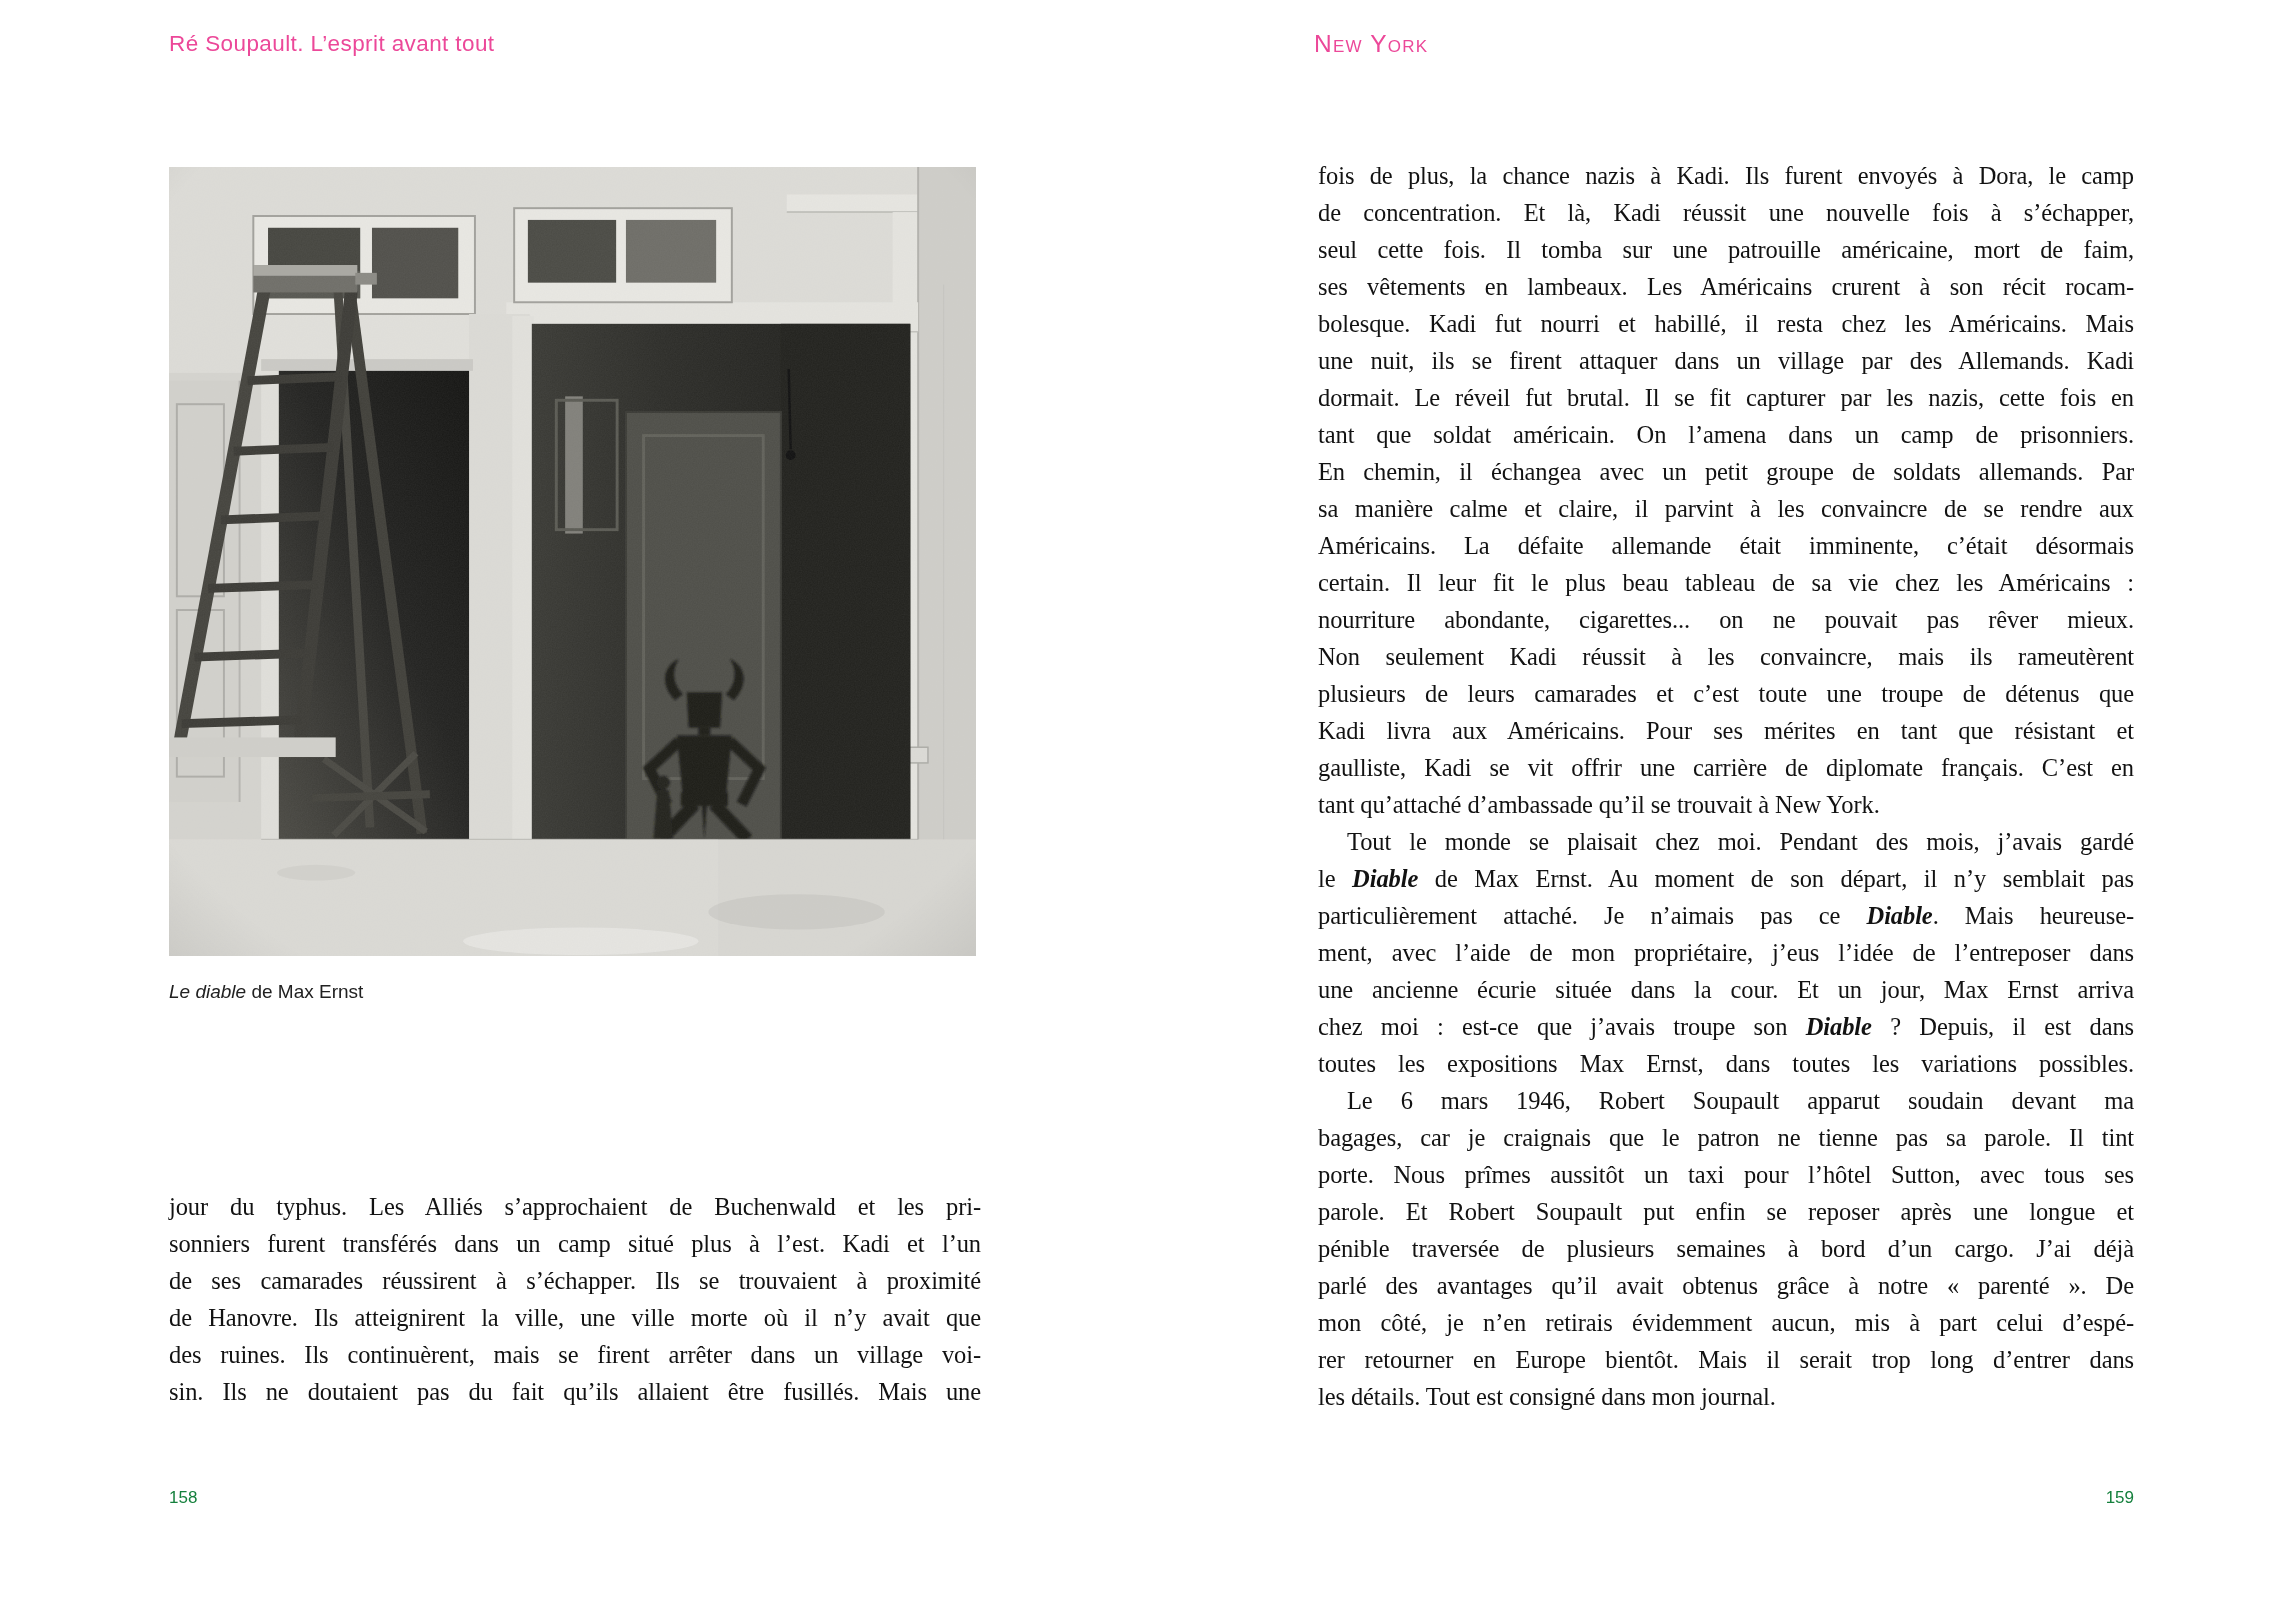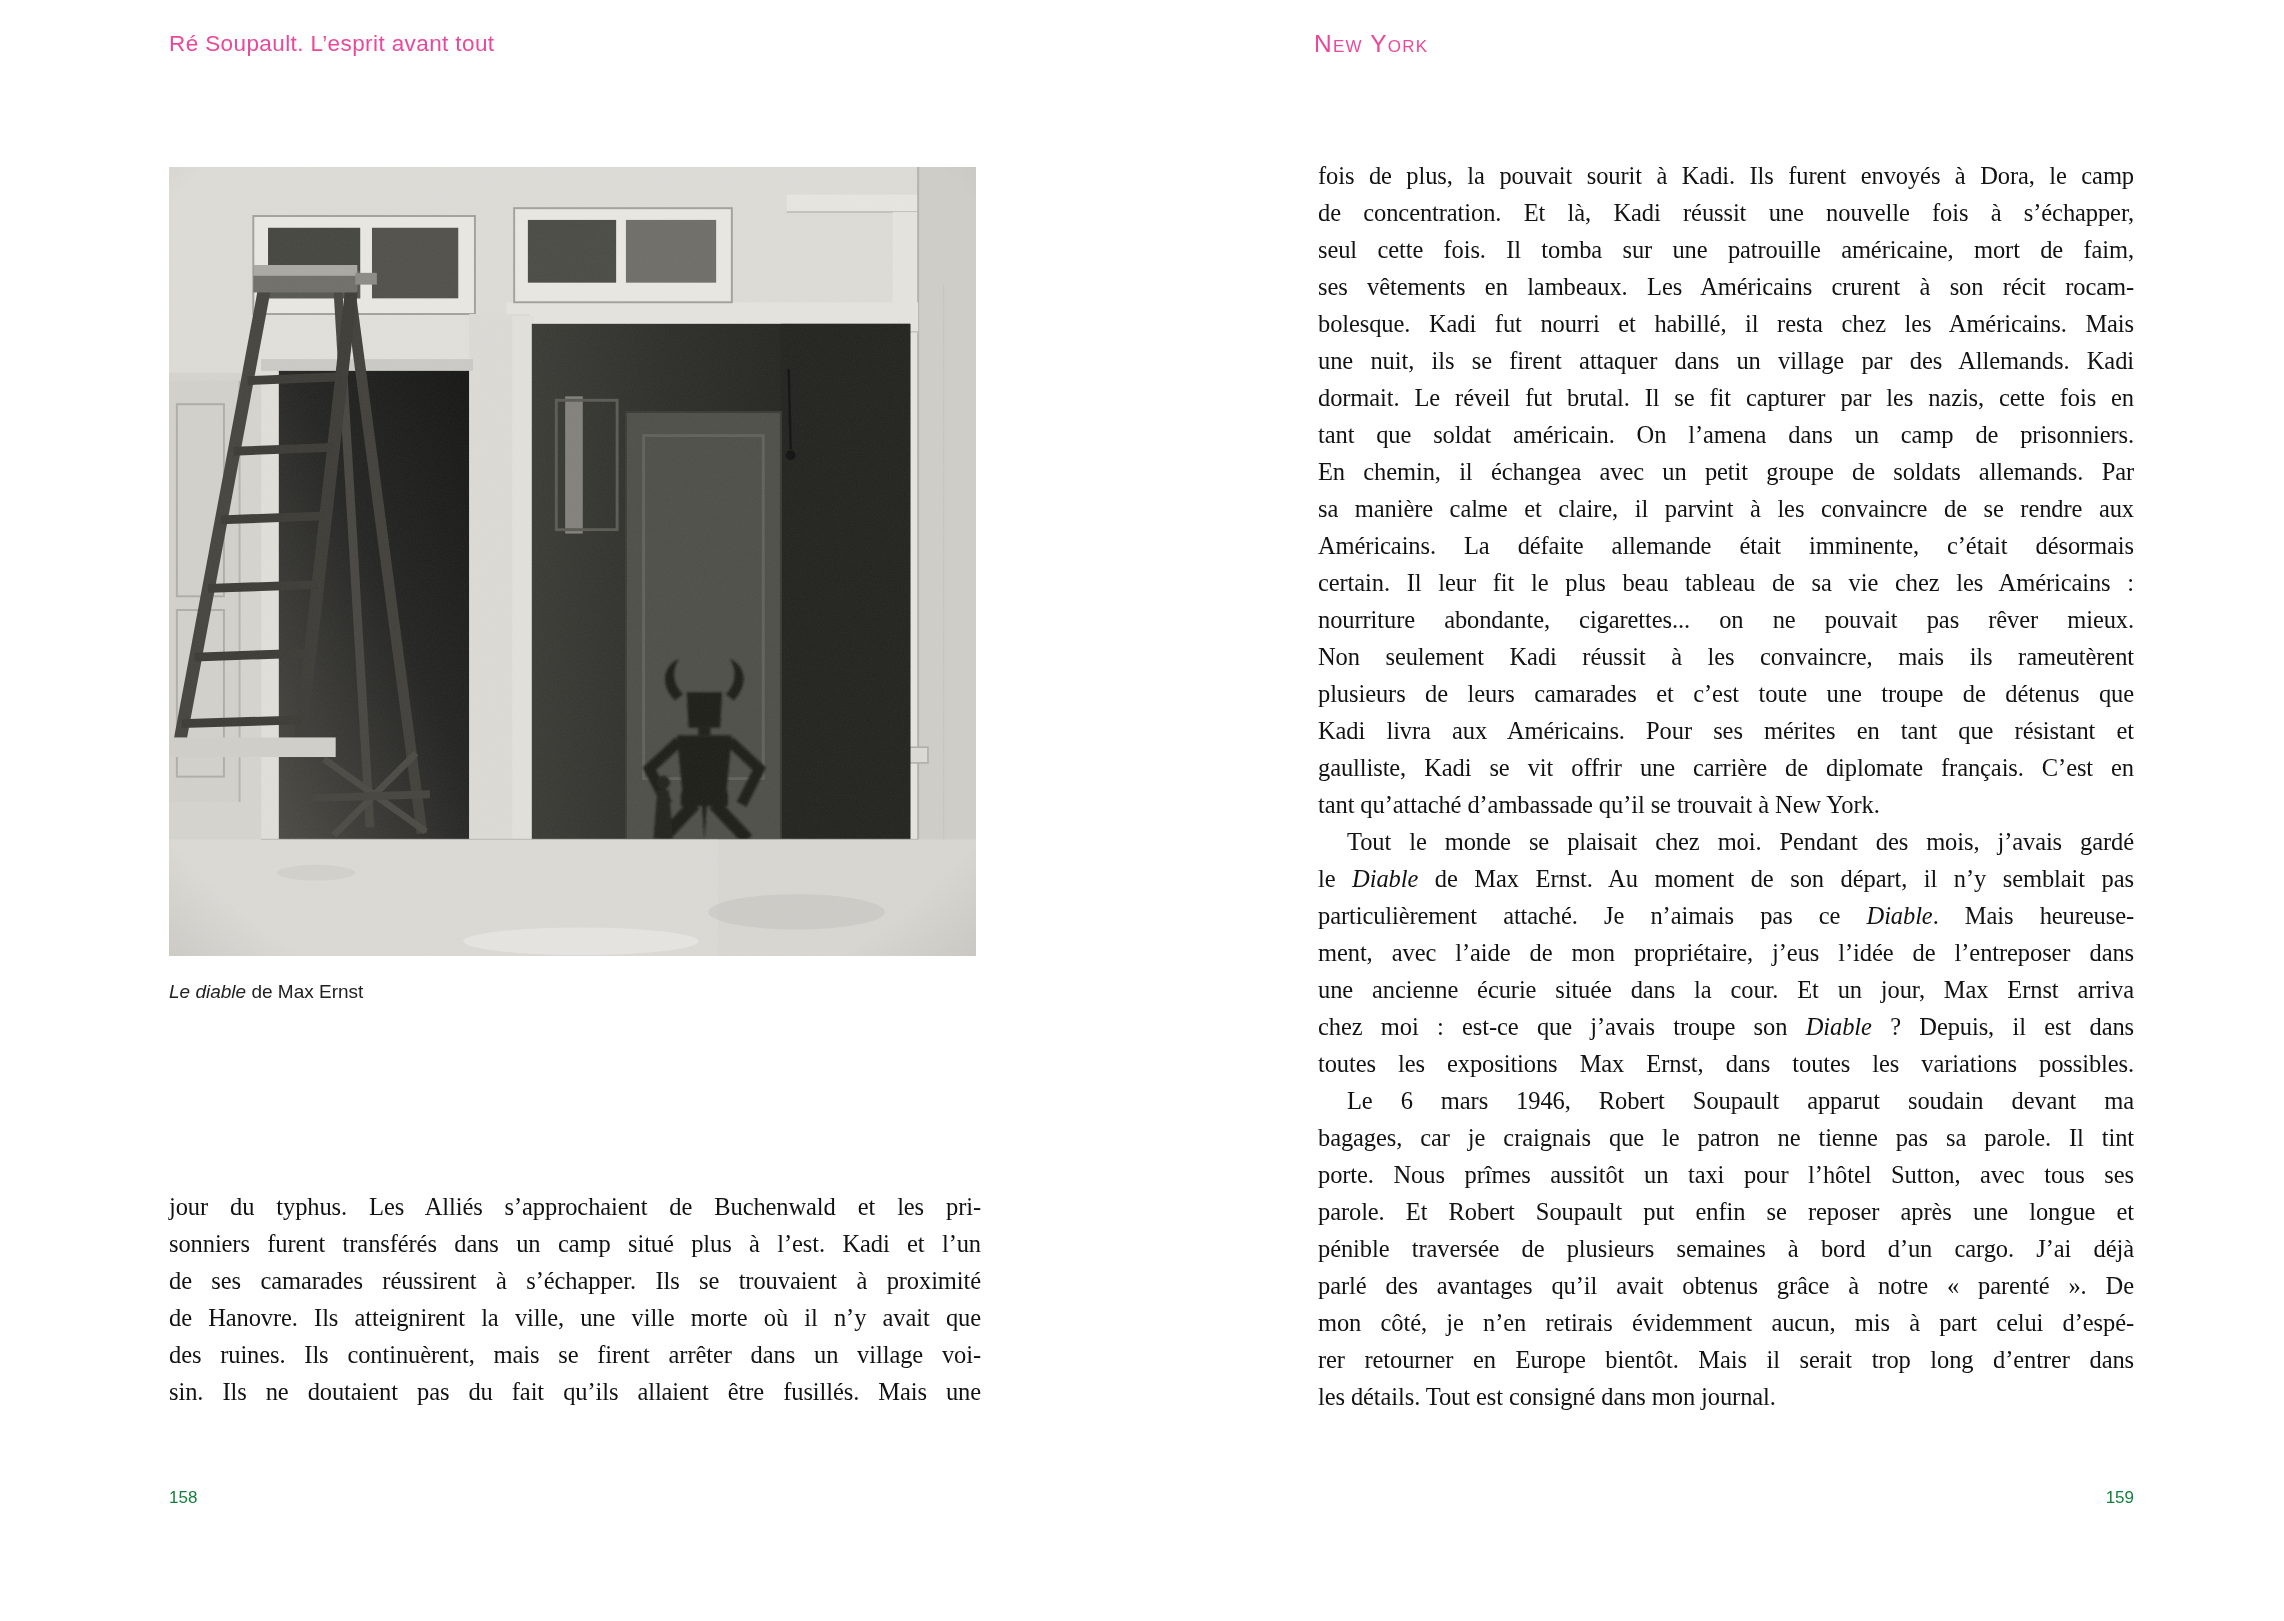--- a/index.html
+++ b/index.html
@@ -14,21 +14,21 @@
   .caption{position:absolute;left:169px;top:979px;font-family:"Liberation Sans",sans-serif;
           font-size:19px;line-height:25.5px;color:#212121;}
   .caption i{font-style:italic;}
   .body-block{position:absolute;font-size:24.5px;line-height:37px;letter-spacing:-0.1px;color:#121212;}
   .body-block.left-body{left:169px;top:1188px;width:812px;}
   .body-block.right-body{left:1318px;top:157px;width:816px;}
   .para{margin:0;}
   .line{text-align:justify;text-align-last:left;height:37px;overflow:visible;}
   .line.j{text-align-last:justify;}
   .para.indent-first .line:first-child{text-indent:29px;}
-  .line i,.body-block i{font-style:italic;}
+  .line i,.body-block i{font-style:italic;font-weight:bold;}
   .pagenum{position:absolute;top:1488px;font-family:"Liberation Sans",sans-serif;
           font-size:17px;color:#15803d;}
   .pagenum.pn-left{left:169px;}
   .pagenum.pn-right{left:1318px;width:816px;text-align:right;}
 </style>
 </head>
 <body>
 
 <div class="spread">
 
@@ -171,21 +171,21 @@
         <div class="line j"><span>sonniers furent transférés dans un camp situé plus à l’est. Kadi et l’un</span></div>
         <div class="line j"><span>de ses camarades réussirent à s’échapper. Ils se trouvaient à proximité</span></div>
         <div class="line j"><span>de Hanovre. Ils atteignirent la ville, une ville morte où il n’y avait que</span></div>
         <div class="line j"><span>des ruines. Ils continuèrent, mais se firent arrêter dans un village voi-</span></div>
         <div class="line j"><span>sin. Ils ne doutaient pas du fait qu’ils allaient être fusillés. Mais une</span></div>
       </div>
     </div>
 
   <div class="body-block right-body">
       <div class="para">
-        <div class="line j"><span>fois de plus, la pouvait sourit à Kadi. Ils furent envoyés à Dora, le camp</span></div>
+        <div class="line j"><span>fois de plus, la chance nazis à Kadi. Ils furent envoyés à Dora, le camp</span></div>
         <div class="line j"><span>de concentration. Et là, Kadi réussit une nouvelle fois à s’échapper,</span></div>
         <div class="line j"><span>seul cette fois. Il tomba sur une patrouille américaine, mort de faim,</span></div>
         <div class="line j"><span>ses vêtements en lambeaux. Les Américains crurent à son récit rocam-</span></div>
         <div class="line j"><span>bolesque. Kadi fut nourri et habillé, il resta chez les Américains. Mais</span></div>
         <div class="line j"><span>une nuit, ils se firent attaquer dans un village par des Allemands. Kadi</span></div>
         <div class="line j"><span>dormait. Le réveil fut brutal. Il se fit capturer par les nazis, cette fois en</span></div>
         <div class="line j"><span>tant que soldat américain. On l’amena dans un camp de prisonniers.</span></div>
         <div class="line j"><span>En chemin, il échangea avec un petit groupe de soldats allemands. Par</span></div>
         <div class="line j"><span>sa manière calme et claire, il parvint à les convaincre de se rendre aux</span></div>
         <div class="line j"><span>Américains. La défaite allemande était imminente, c’était désormais</span></div>

